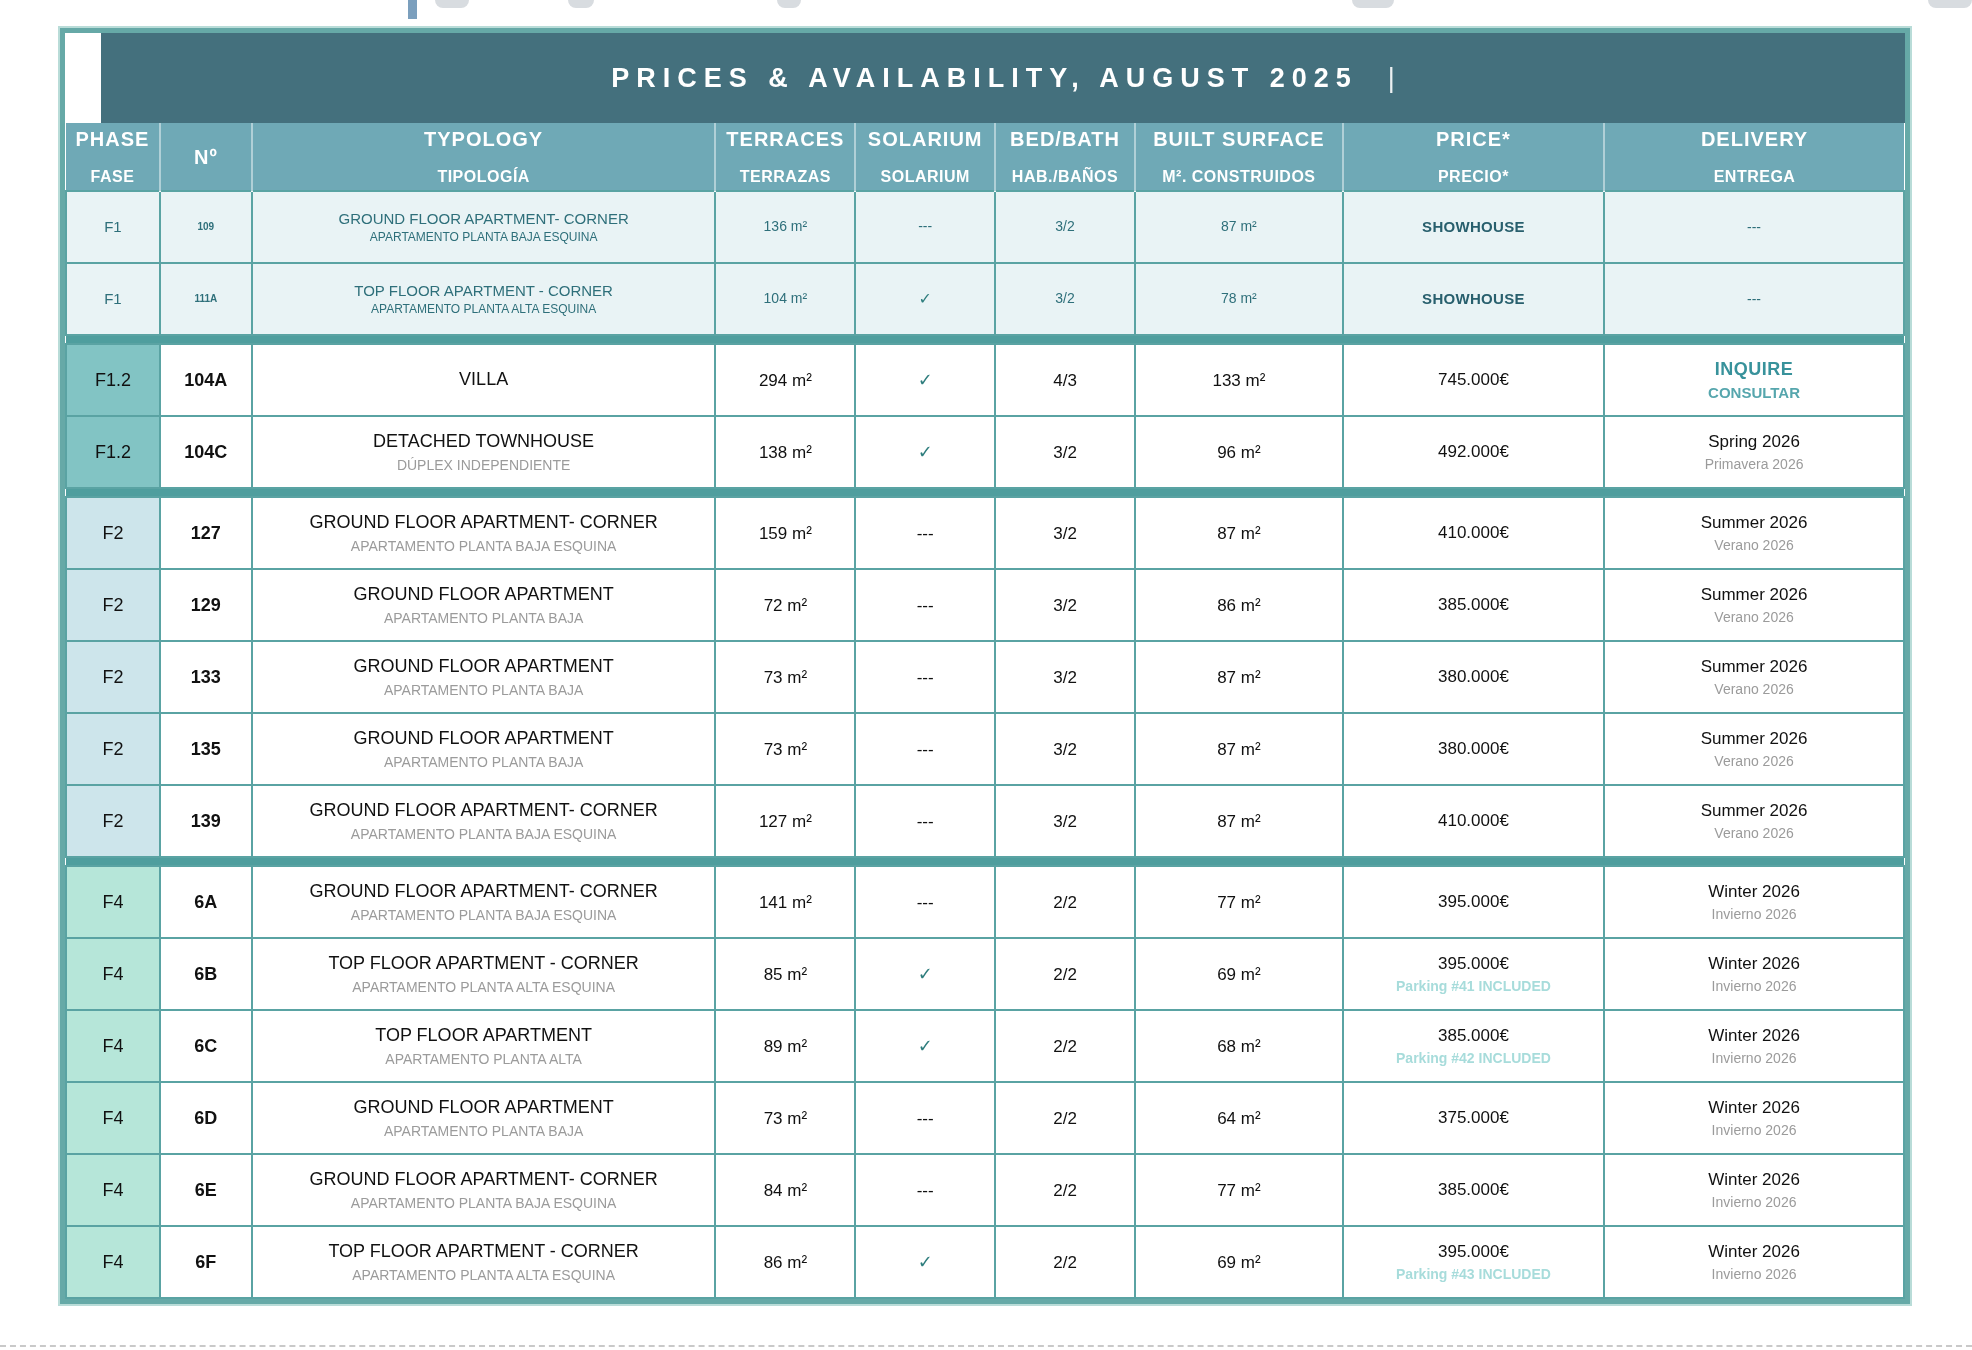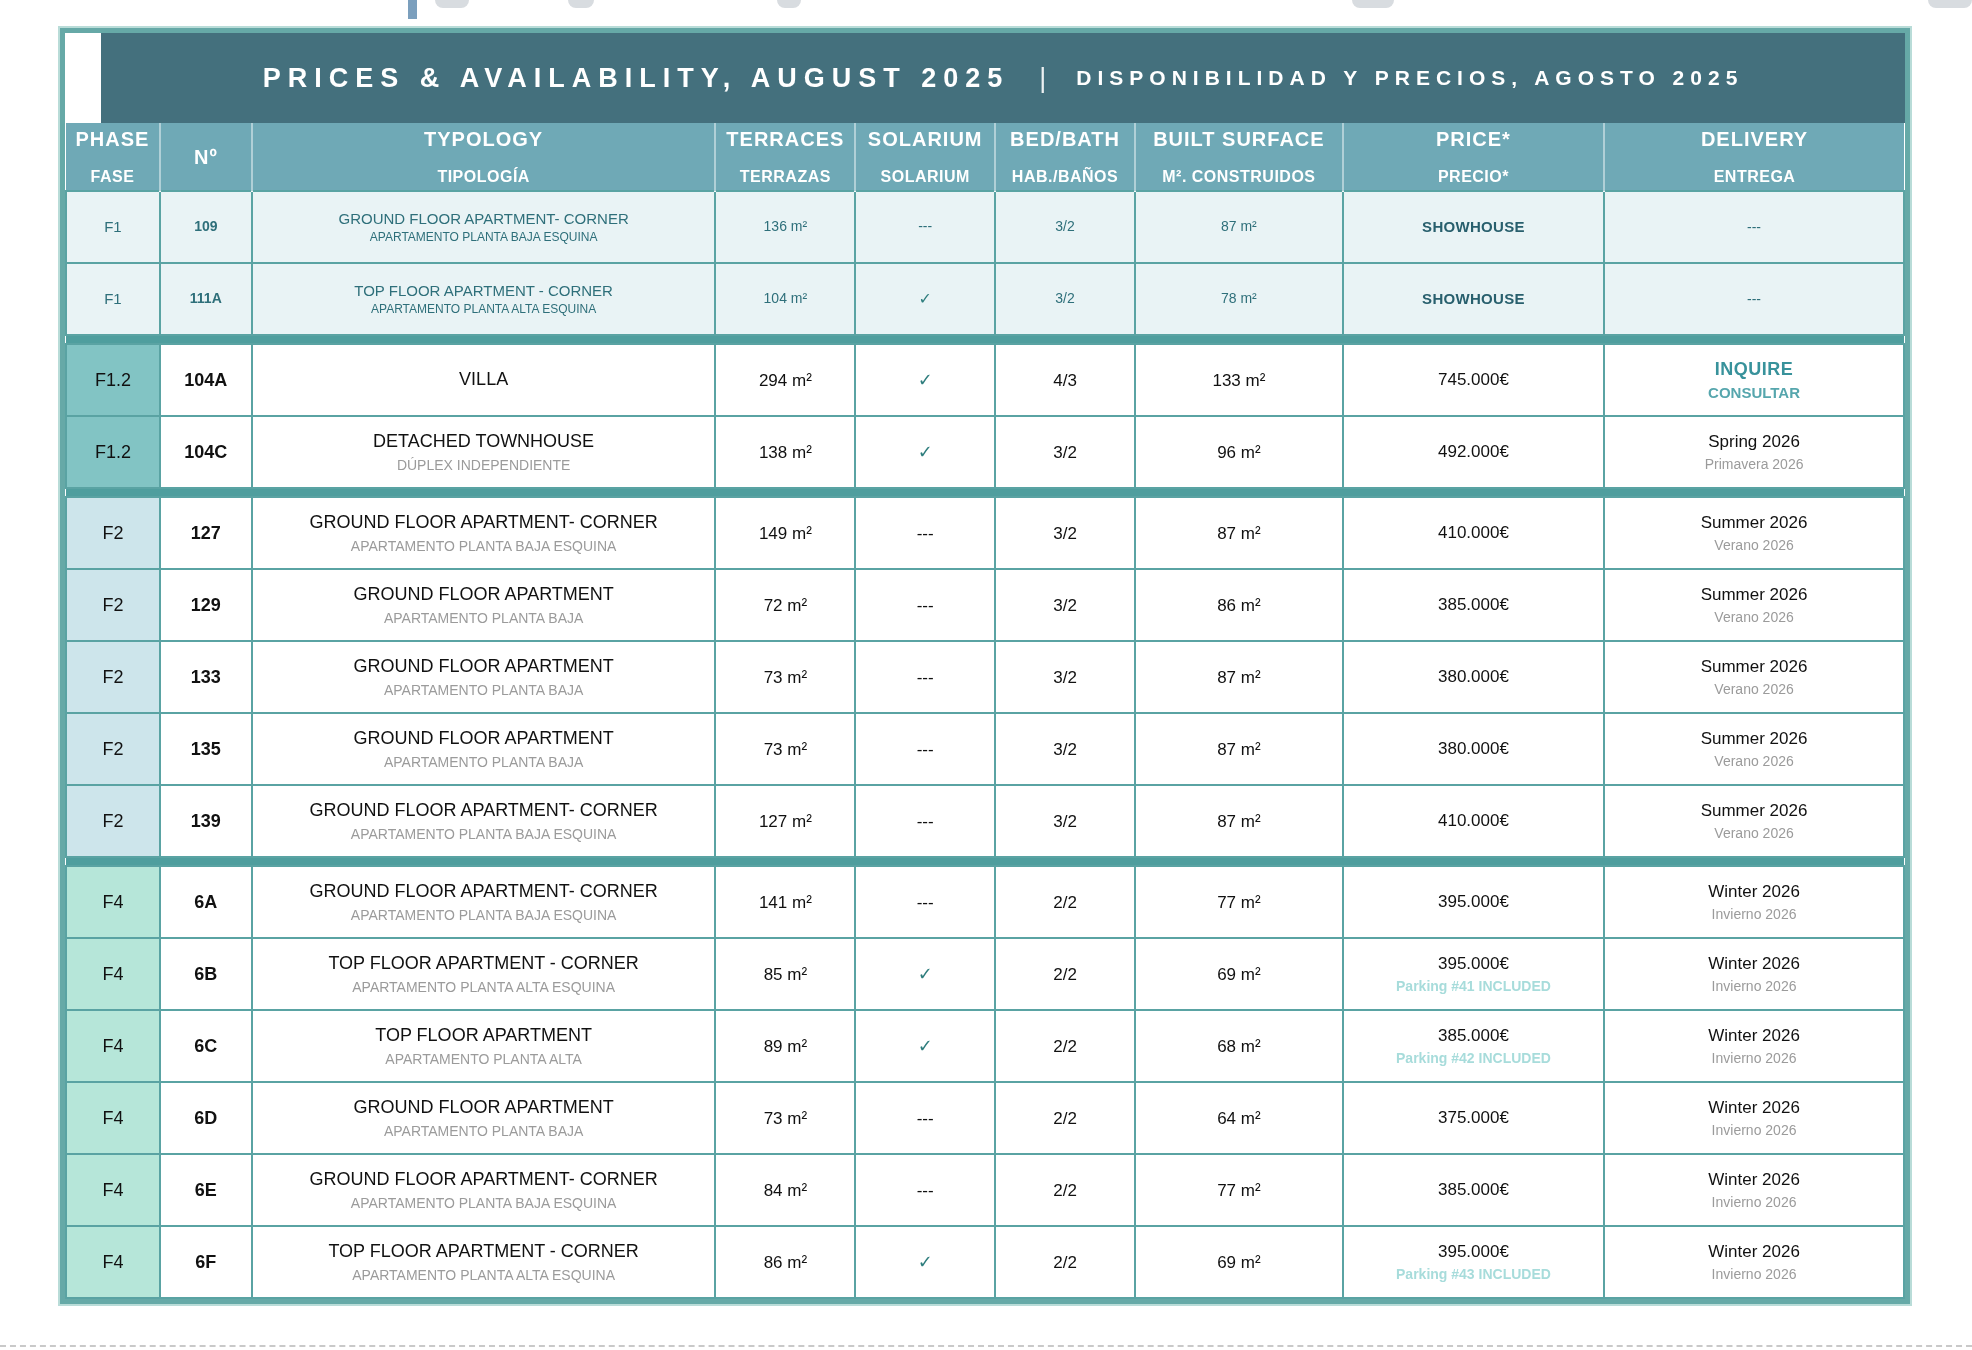--- a/index.html
+++ b/index.html
@@ -88,21 +88,21 @@
   td.c-sol.yes .v{color:var(--check);font-size:18px;}
 
   
   tr.g-f12 td.c-phase{background:var(--f12);}
   tr.g-f2  td.c-phase{background:var(--f2);}
   tr.g-f4  td.c-phase{background:var(--f4);}
 
   
   tr.g-f1 td{background:var(--f1row);color:var(--tealtext);}
   tr.g-f1 .v{font-size:14px;color:var(--tealtext);}
-  tr.g-f1 .c-no .v{font-size:14px;}
+  tr.g-f1 .c-no .v{font-size:10px;}
   tr.g-f1 .c-phase .v{font-size:15px;}
   tr.g-f1 .t-en{font-size:15px;color:var(--tealtext);}
   tr.g-f1 .t-es{font-size:12px;color:var(--tealtext);}
   tr.g-f1 .d-en{font-size:14px;color:var(--tealtext);}
   tr.g-f1 td.c-sol.yes .v{font-size:16px;}
   .price-showhouse .price-main{font-weight:bold;font-size:15px;color:var(--tealdark);letter-spacing:.3px;}
 
   
   td.inquire .d-en{color:var(--inquire);font-weight:bold;font-size:18px;letter-spacing:.5px;}
   td.inquire .d-es{color:var(--inquire-light);font-weight:bold;font-size:15px;}
@@ -114,21 +114,20 @@
 <div class="logo-blob blob1"></div>
 <div class="logo-blob blob2"></div>
 <div class="logo-blob blob3"></div>
 <div class="logo-blob blob4"></div>
 <div class="logo-blob blob5"></div>
 
 <div class="table-wrap">
   <div class="banner">
     <span class="en">PRICES &amp; AVAILABILITY, AUGUST 2025</span>
     <span class="divider">|</span>
-    <span class="es">DISPONIBILIDAD Y PRECIOS, AGOSTO 2025</span>
   </div>
   <table>
     <colgroup>
       <col class="w-phase">
         <col class="w-no">
         <col class="w-typ">
         <col class="w-ter">
       <col class="w-sol">
         <col class="w-bb">
         <col class="w-built">
@@ -307,21 +306,21 @@
             <div class="v">F2</div>
           </td>
           <td class="c-no">
             <div class="v">127</div>
           </td>
           <td class="c-typ">
             <div class="t-en">GROUND FLOOR APARTMENT- CORNER</div>
             <div class="t-es">APARTAMENTO PLANTA BAJA ESQUINA</div>
           </td>
           <td class="c-ter">
-            <div class="v">149 m²</div>
+            <div class="v">159 m²</div>
           </td>
           <td class="c-sol">
             <div class="v">---</div>
           </td>
           <td class="c-bb">
             <div class="v">3/2</div>
           </td>
           <td class="c-built">
             <div class="v">87 m²</div>
           </td>

